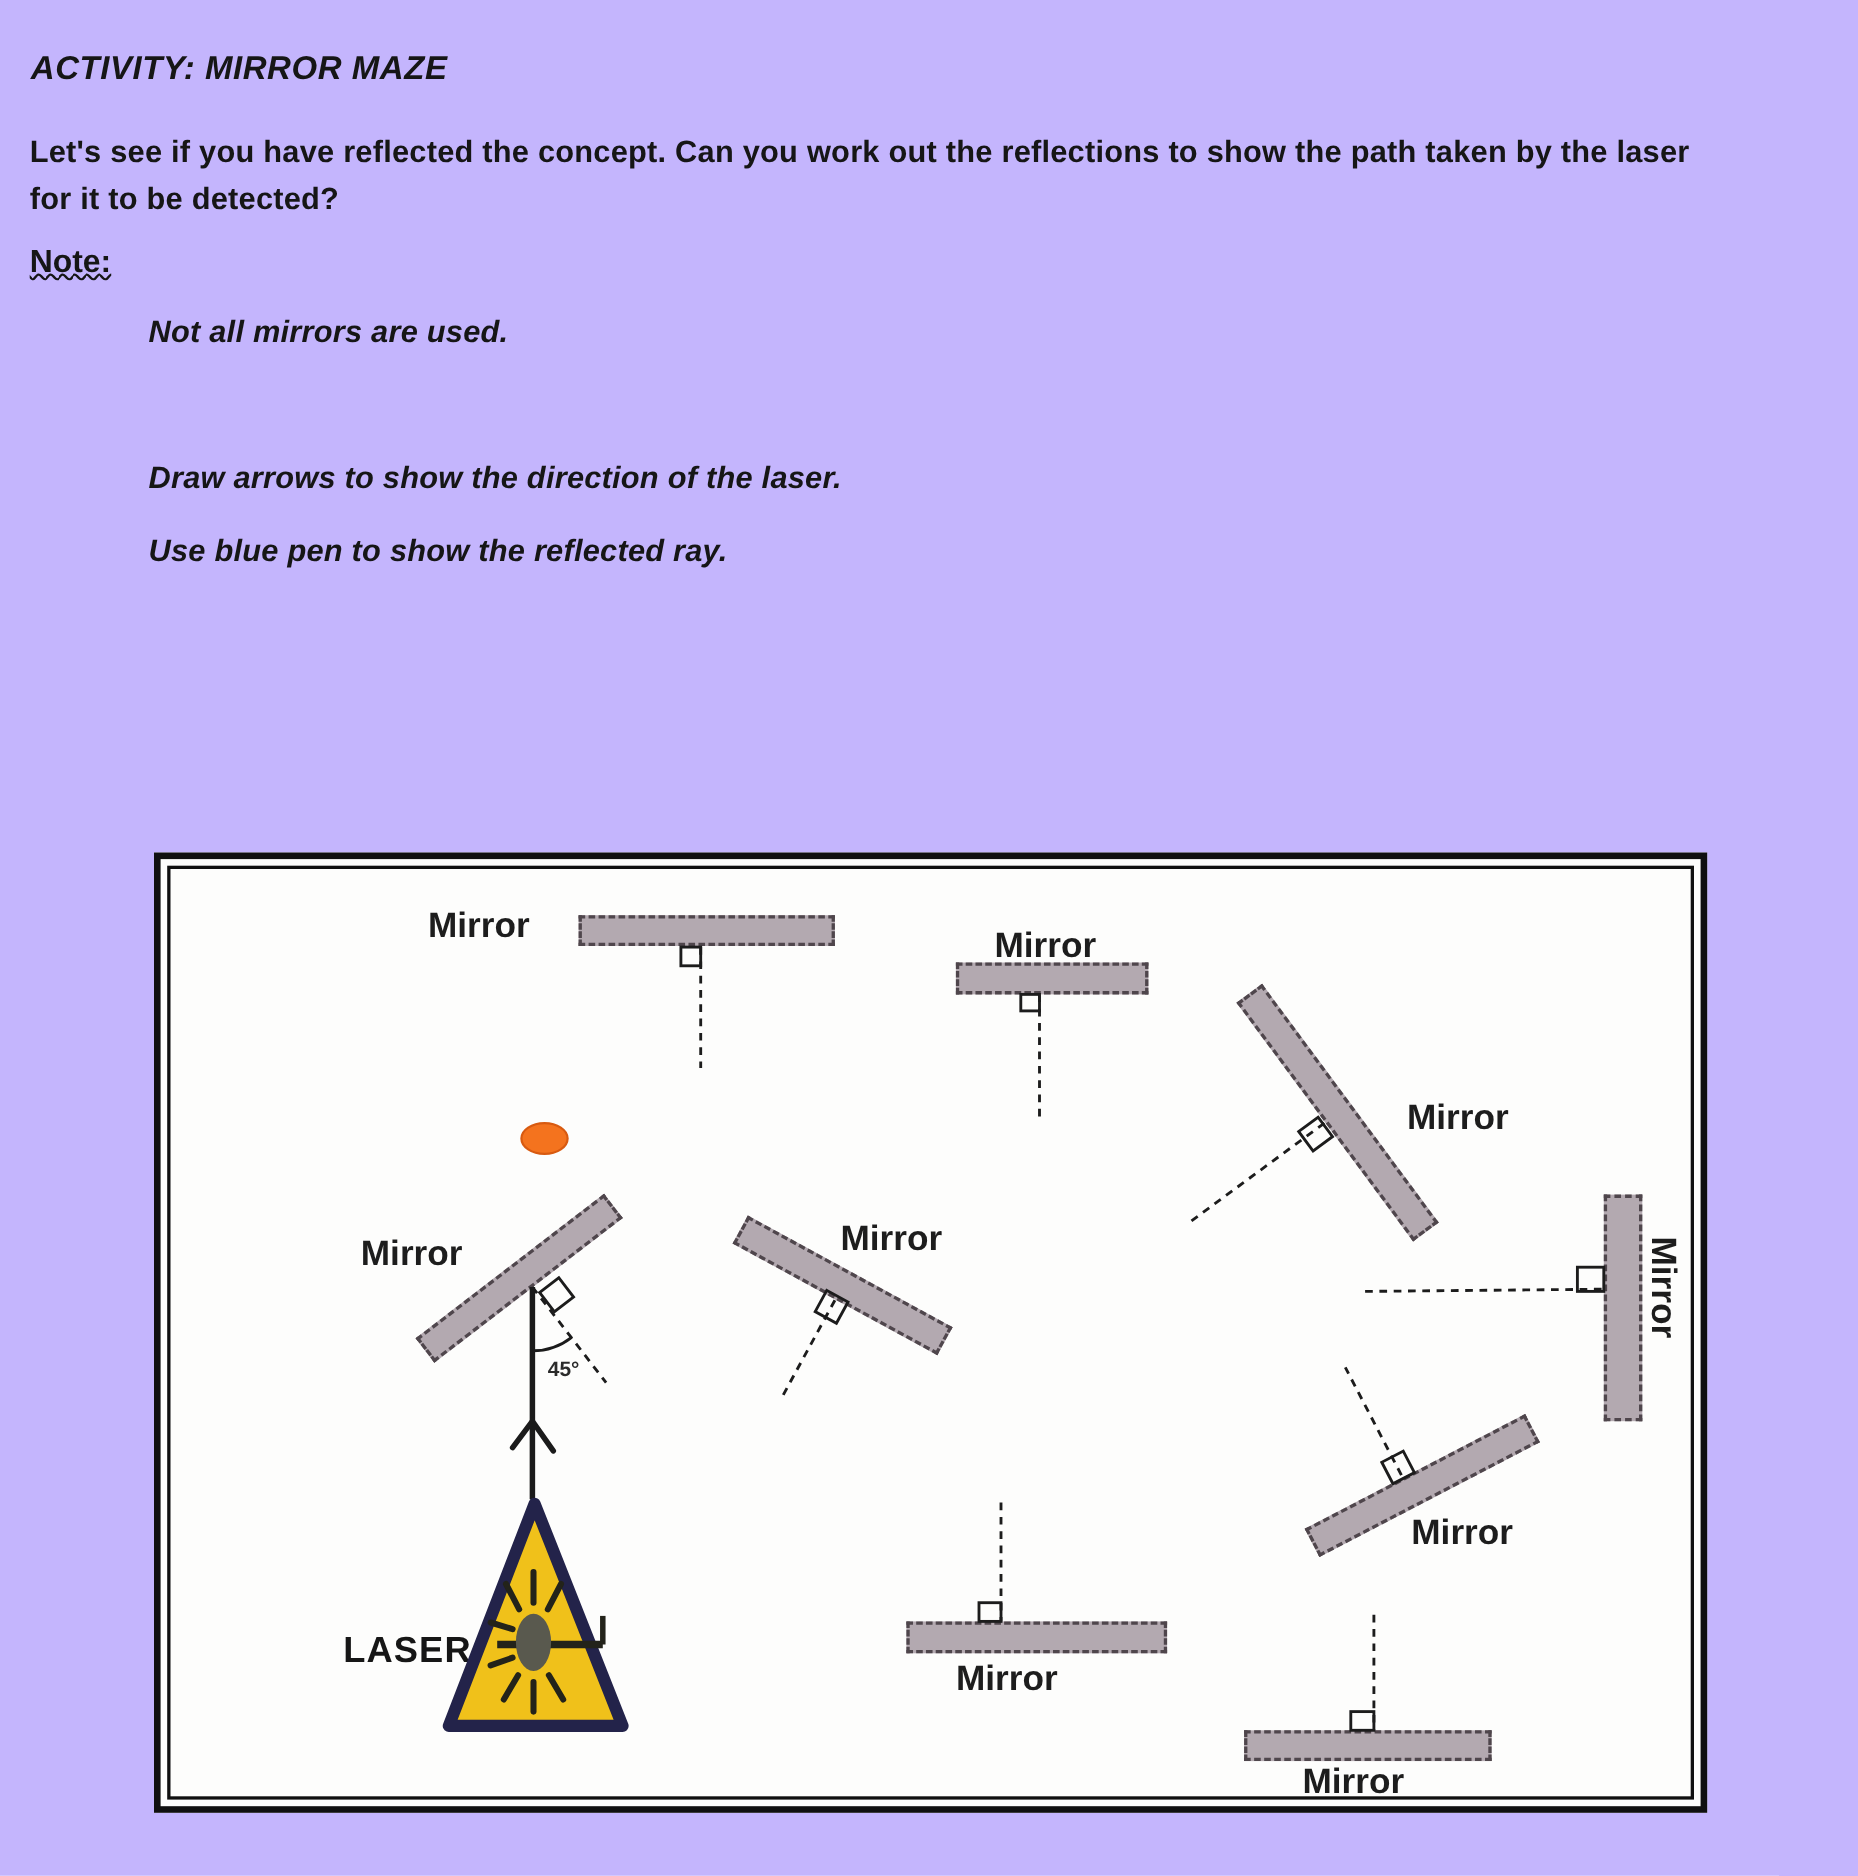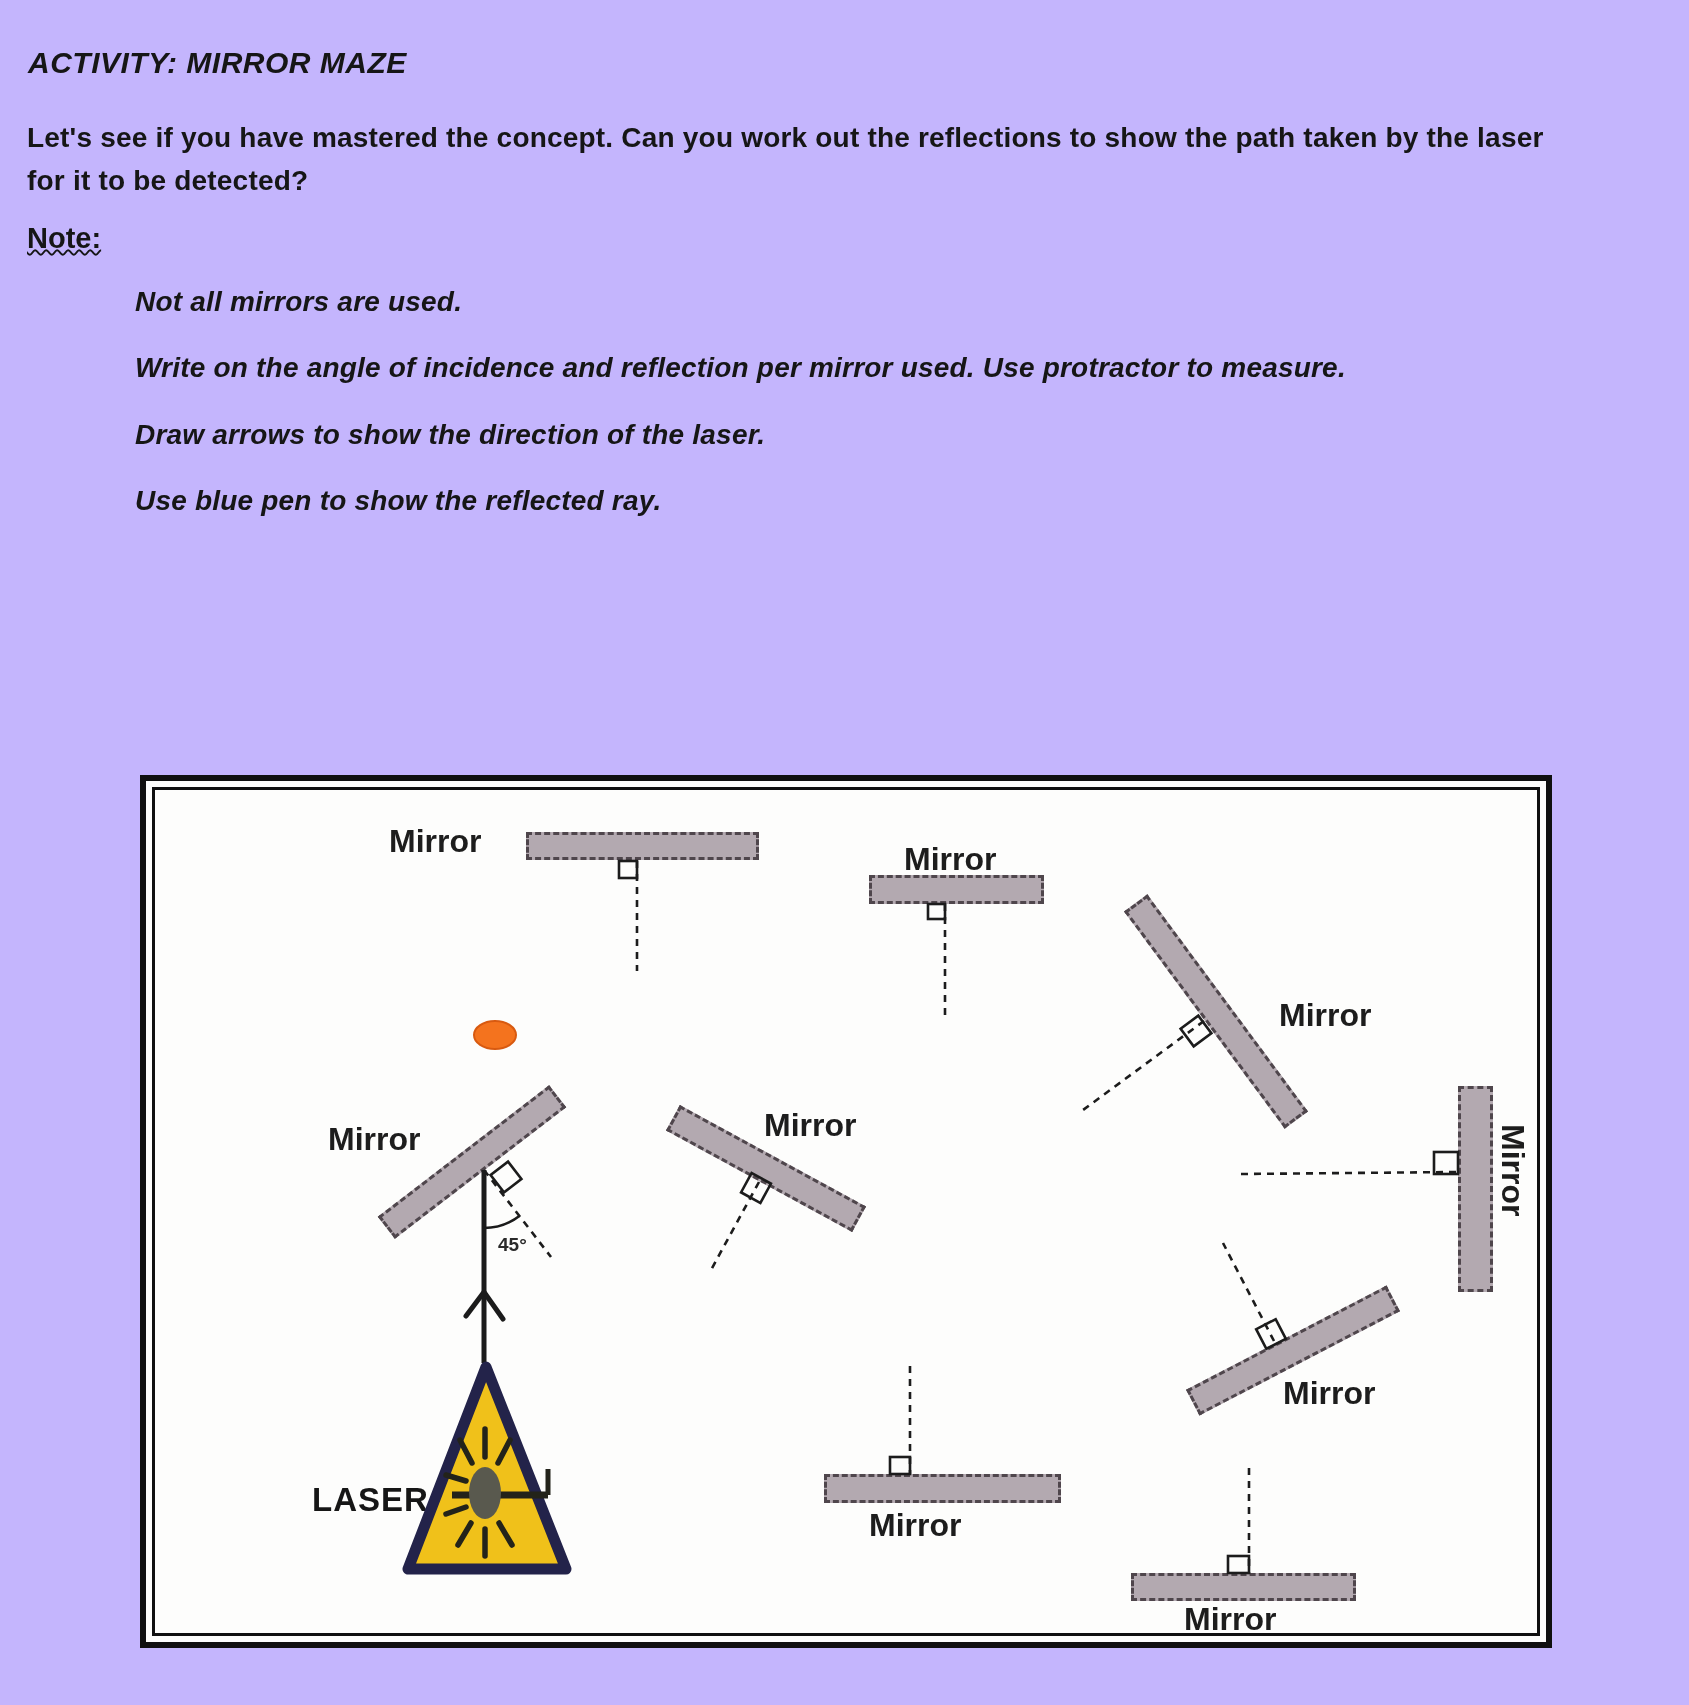--- a/index.html
+++ b/index.html
@@ -49,25 +49,24 @@
   .laser-label{position:absolute;left:145px;top:700px;font-size:33px;font-weight:800;letter-spacing:1px;margin-left:21px;}
 
   svg.overlay{position:absolute;left:0;top:0;pointer-events:none;}
 </style>
 </head>
 <body>
 
 <div class="page">
 
   <div class="title">ACTIVITY: MIRROR MAZE</div>
-  <div class="intro">Let's see if you have mastered the concept. Can you work out the reflections to show the path taken by the laser for it to be detected?</div>
+  <div class="intro">Let's see if you have reflected the concept. Can you work out the reflections to show the path taken by the laser for it to be detected?</div>
   <div class="note-label">Note:</div>
 
   <div class="note n0">Not all mirrors are used.</div>
-  <div class="note n1">Write on the angle of incidence and reflection per mirror used. Use protractor to measure.</div>
   <div class="note n2">Draw arrows to show the direction of the laser.</div>
   <div class="note n3">Use blue pen to show the reflected ray.</div>
 
   <div class="diagram">
     <div class="frame-inner"></div>
 
     <div class="bar m0"></div>
     <div class="bar m1"></div>
     <div class="bar m2"></div>
     <div class="bar m3"></div>

